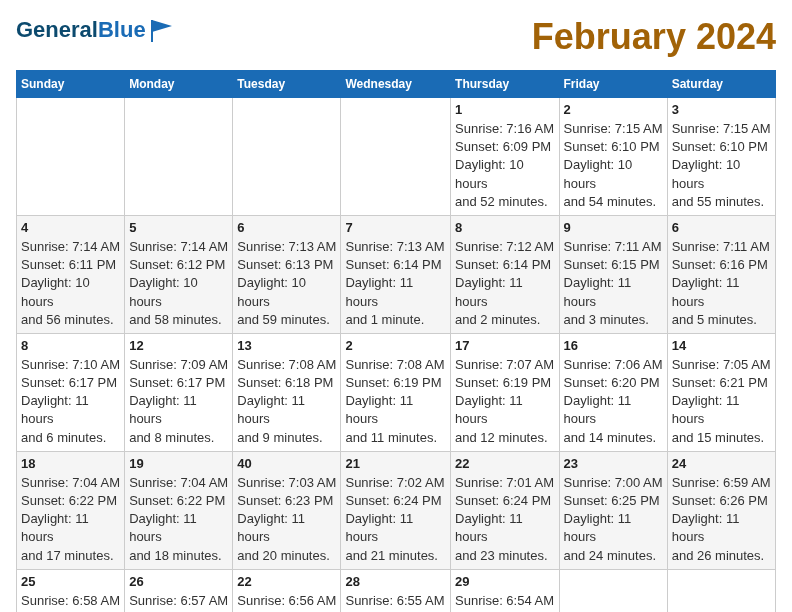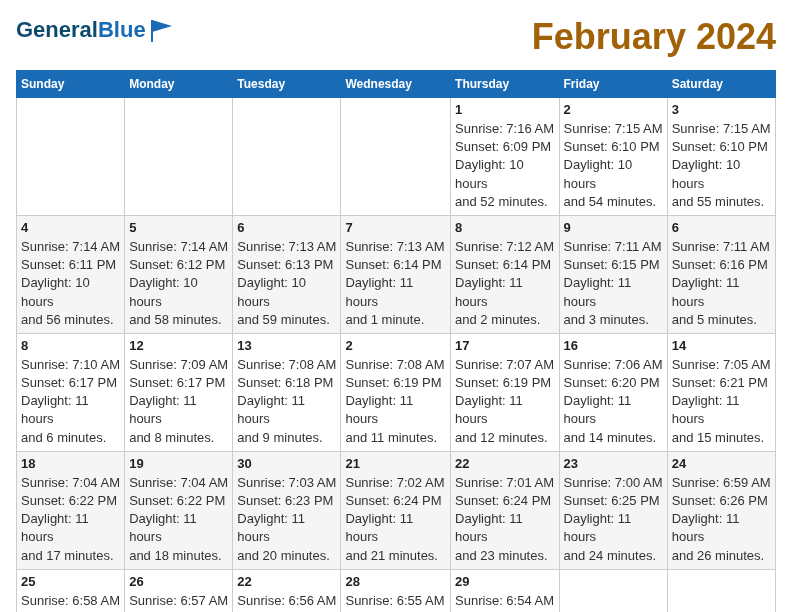--- a/index.html
+++ b/index.html
@@ -202,21 +202,21 @@
       <tr>
         <td>
           <div class="day-num">18</div>
           <div class="day-info">Sunrise: 7:04 AM<br>Sunset: 6:22 PM<br>Daylight: 11 hours<br>and 17 minutes.</div>
         </td>
         <td>
           <div class="day-num">19</div>
           <div class="day-info">Sunrise: 7:04 AM<br>Sunset: 6:22 PM<br>Daylight: 11 hours<br>and 18 minutes.</div>
         </td>
         <td>
-          <div class="day-num">30</div>
+          <div class="day-num">40</div>
           <div class="day-info">Sunrise: 7:03 AM<br>Sunset: 6:23 PM<br>Daylight: 11 hours<br>and 20 minutes.</div>
         </td>
         <td>
           <div class="day-num">21</div>
           <div class="day-info">Sunrise: 7:02 AM<br>Sunset: 6:24 PM<br>Daylight: 11 hours<br>and 21 minutes.</div>
         </td>
         <td>
           <div class="day-num">22</div>
           <div class="day-info">Sunrise: 7:01 AM<br>Sunset: 6:24 PM<br>Daylight: 11 hours<br>and 23 minutes.</div>
         </td>

